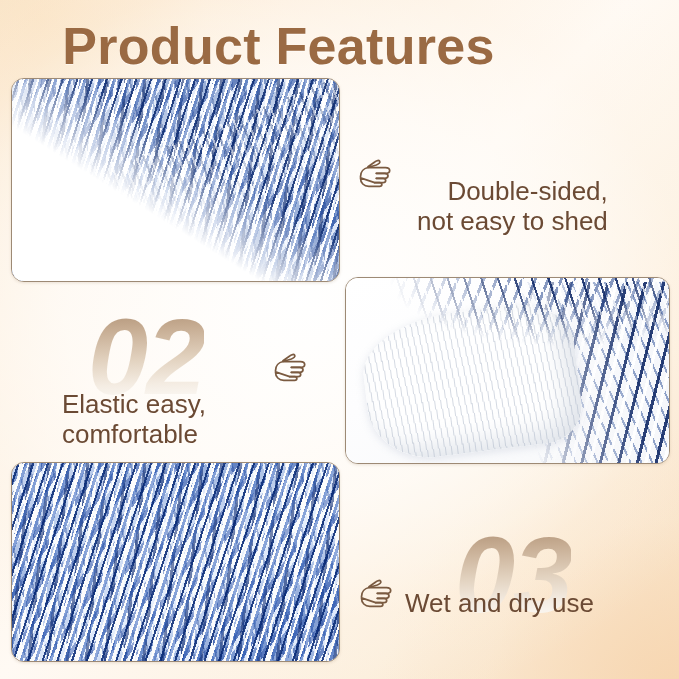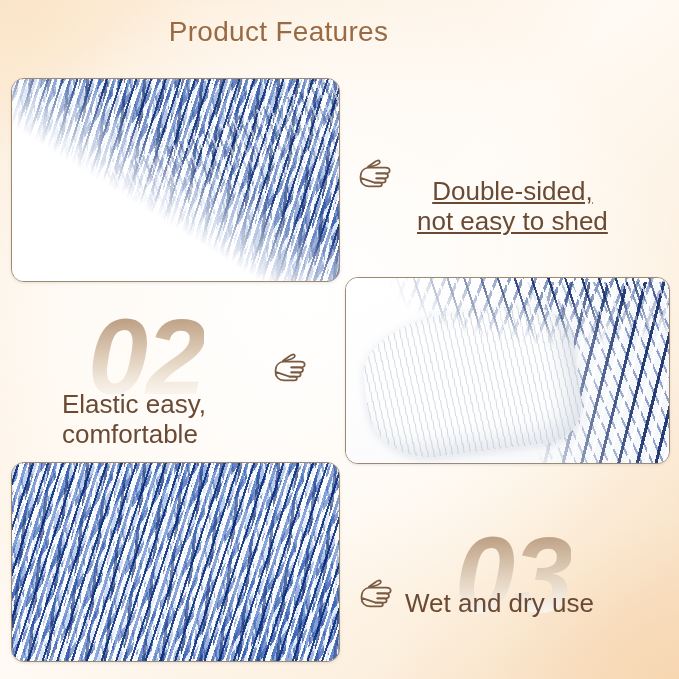--- a/index.html
+++ b/index.html
@@ -26,22 +26,22 @@
       linear-gradient(133deg, #fae6ce 0%, #fdf0e0 22%, #fffaf4 48%, #fcefdd 76%, #f6d9b8 100%);
   }
 
   
   .title {
     position: absolute;
     left: 0;
     top: 16px;
     width: 557px;
     text-align: center;
-    font-size: 28px;
-    font-weight: normal;
+    font-size: 52px;
+    font-weight: bold;
     letter-spacing: 0.3px;
     color: #9a6a43;
     text-shadow: 0 1px 0 rgba(255,255,255,0.55);
   }
 
   
   .photo {
     position: absolute;
     border: 1px solid #9d8a75;
     border-radius: 13px;
@@ -207,21 +207,21 @@
   #hand3 { left: 359px; top: 578px; }
 
   
   .caption {
     position: absolute;
     color: #6b4a34;
     font-size: 26px;
     line-height: 1.16;
     white-space: pre-line;
   }
-  #cap1 { left: 417px; top: 176px; text-align: center; text-decoration: underline; }
+  #cap1 { left: 417px; top: 176px; text-align: right; }
   #cap2 { left: 62px;  top: 389px; text-align: left; }
   #cap3 { left: 405px; top: 588px; text-align: left; }
 </style>
 </head>
 <body>
 
 <div id="stage">
 
   <div class="title">Product Features</div>
 

